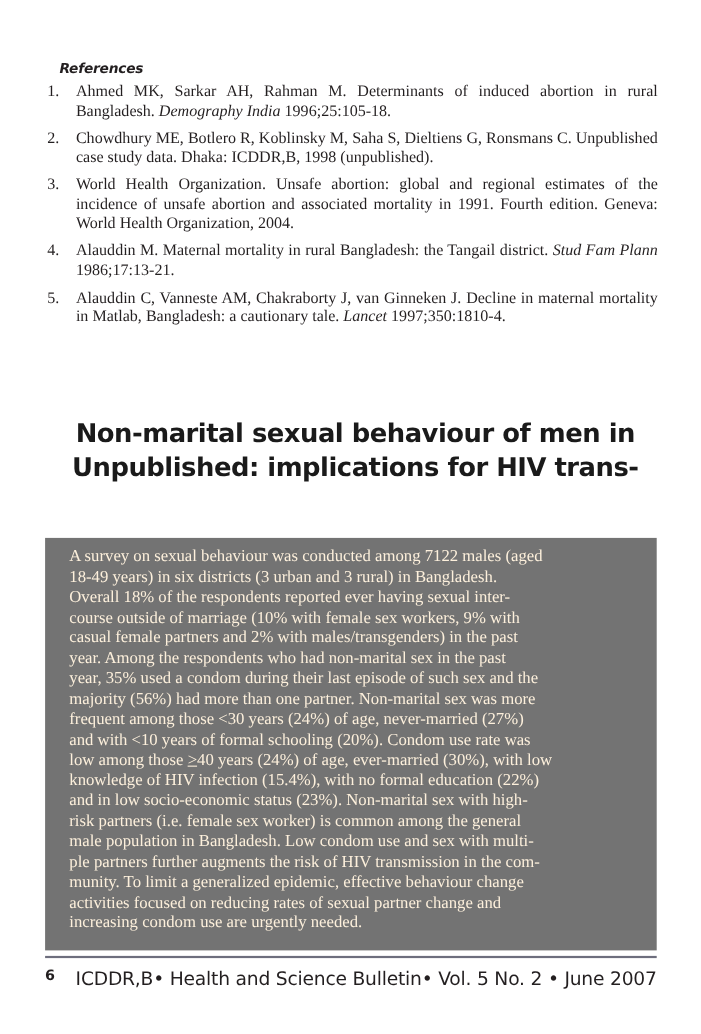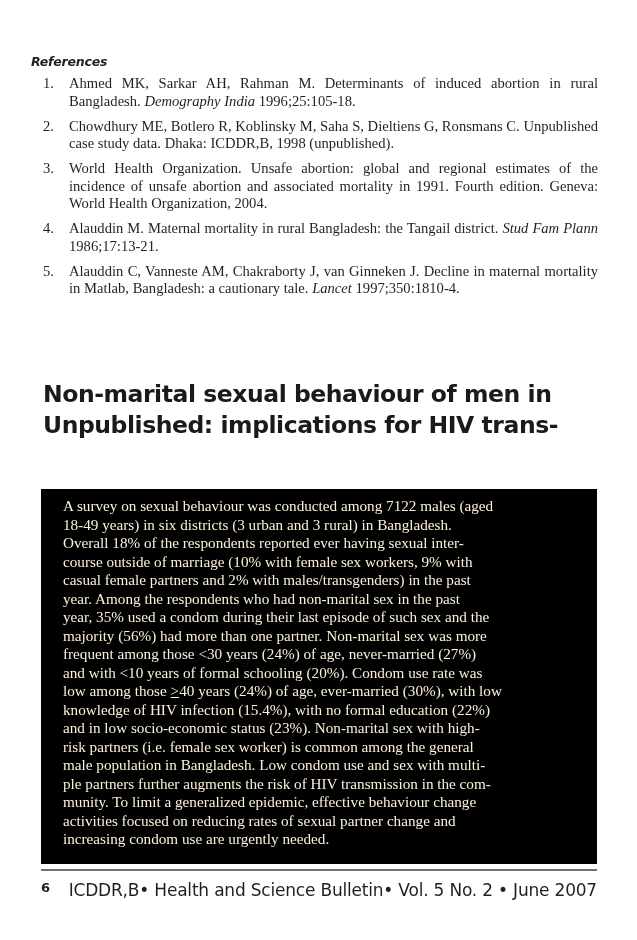--- a/index.html
+++ b/index.html
@@ -2,46 +2,46 @@
 <html><head>
   <meta charset="utf-8">
   <style>
     html, body { margin: 0; padding: 0; background: #ffffff; }
     body {
       width: 637px; height: 940px; position: relative; overflow: hidden;
       font-family: "Liberation Serif", "DejaVu Serif", serif;
       color: #231f20;
     }
     .refs-heading {
-      position: absolute; left: 31px; top: 54px;
+      position: absolute; left: 54px; top: 54px;
       font-family: "DejaVu Sans", "Liberation Sans", sans-serif;
       font-weight: bold; font-style: italic; font-size: 12.5px;
       letter-spacing: -0.2px;
     }
     .ref-list {
       position: absolute; left: 43px; top: 75px; width: 555px;
       margin: 0; padding: 0; list-style: none;
     }
     .ref-item {
       display: flex; font-size: 14.6px; line-height: 17.5px;
       margin-bottom: 7.5px; text-align: justify;
     }
     .ref-num { width: 26px; flex: 0 0 26px; }
     .ref-text { flex: 1; }
     .ref-text em { font-style: italic; }
     .article-title {
       position: absolute; left: 43px; top: 379px; width: 560px;
       margin: 0;
       font-family: "DejaVu Sans", "Liberation Sans", sans-serif;
       font-weight: bold; font-size: 23.5px; line-height: 30.5px;
-      letter-spacing: -0.45px; color: #1a1a1a;
+      letter-spacing: -0.45px; color: #1a1a1a; text-align: center;
     }
     .abstract-box {
       position: absolute; left: 41px; top: 489px; width: 556px; height: 375px;
-      background: #000000; box-sizing: border-box;
+      background: #737373; box-sizing: border-box;
       padding: 8px 14px 0 22px;
     }
     .abstract-text {
       color: #fdf0dc; font-size: 15.2px; line-height: 18.5px;
       margin: 0; white-space: pre-line;
     }
     .abstract-text u { text-decoration: underline; }
     .divider {
       position: absolute; left: 41px; top: 869px; width: 556px; height: 1.5px;
       background: #6d6e7d;

